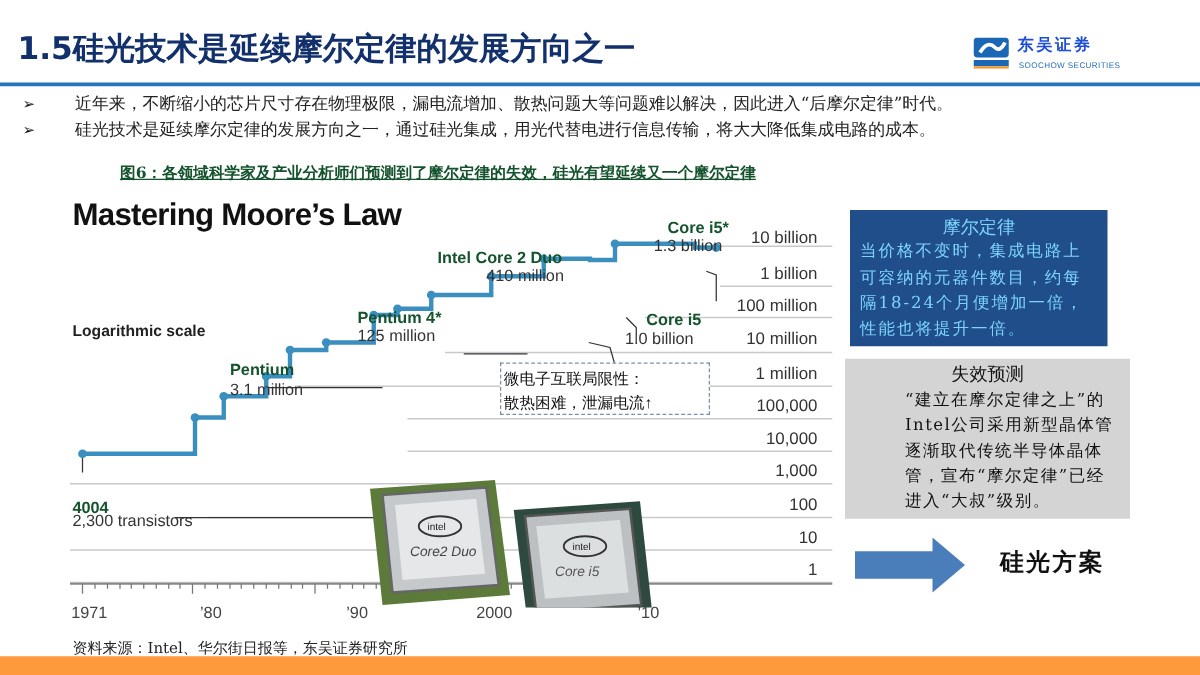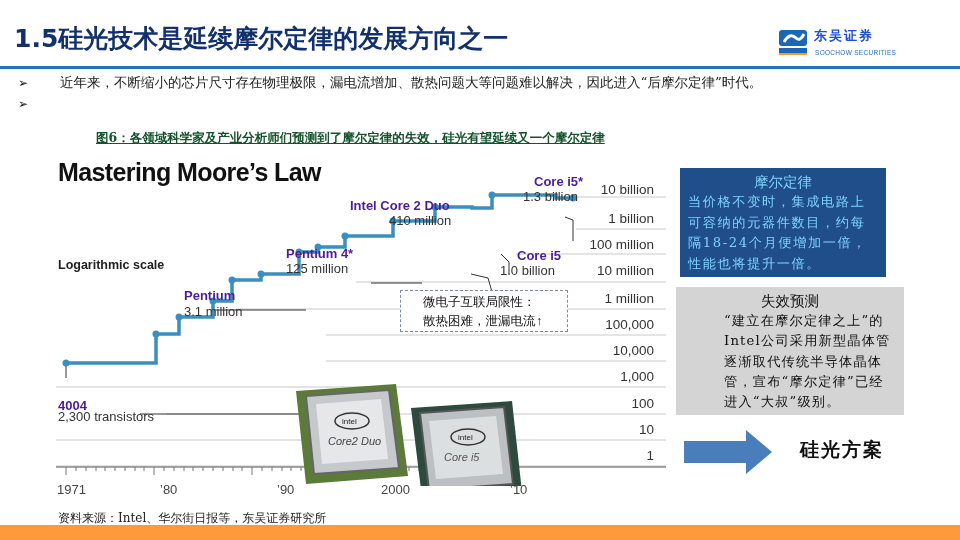--- a/index.html
+++ b/index.html
@@ -14,28 +14,28 @@
   .bullet { display: flex; align-items: center; height: 21px; }
   .bullet .mark { width: 42px; font-size: 12px; color: #111; }
   .fig-title { position: absolute; left: 60px; top: 130px; font-size: 12.5px; font-weight: bold; color: #14532d; text-decoration: underline; font-family: "DejaVu Serif", serif; margin-left: 36px; }
   .chart { position: absolute; left: 56px; top: 156px; width: 610px; height: 330px; }
   .chart svg { position: absolute; left: 0; top: 0; }
   .c-title { position: absolute; left: 2px; top: 2px; font-size: 25px; font-weight: bold; color: #111; font-family: "Liberation Sans", sans-serif; letter-spacing: -0.6px; }
   .c-sub { position: absolute; left: 2px; top: 34px; font-size: 15px; color: #333; line-height: 18px; font-family: "Liberation Sans", sans-serif; }
   .c-scale { position: absolute; left: 2px; top: 102px; font-size: 12.5px; font-weight: bold; color: #222; font-family: "Liberation Sans", sans-serif; }
   .ylabel { position: absolute; right: 12px; font-size: 13.5px; color: #333; font-family: "Liberation Sans", sans-serif; text-align: right; }
   .xlabel { position: absolute; top: 326px; font-size: 13px; color: #444; font-family: "Liberation Sans", sans-serif; }
-  .ann-name { position: absolute; font-size: 13px; font-weight: bold; color: #4c1d95; font-family: "Liberation Sans", sans-serif; white-space: nowrap; }
+  .ann-name { position: absolute; font-size: 13px; font-weight: bold; color: #14532d; font-family: "Liberation Sans", sans-serif; white-space: nowrap; }
   .ann-val { position: absolute; font-size: 13px; color: #333; font-family: "Liberation Sans", sans-serif; white-space: nowrap; }
-  .limit-box { position: absolute; left: 400px; top: 290px; width: 168px; height: 42px; border: 1px dashed #7890a8; background: #fff; font-size: 12.5px; color: #111; font-family: Liberation Mono, monospace; padding: 3px 0 0 22px; line-height: 19px; }
+  .limit-box { position: absolute; left: 400px; top: 290px; width: 168px; height: 42px; border: 1px dashed #7890a8; background: #fff; font-size: 12.5px; color: #111; font-family: Liberation Serif, serif; padding: 3px 0 0 2px; line-height: 19px; }
   .blue-box { position: absolute; left: 680px; top: 168px; width: 206px; height: 109px; background: #1f4e8a; color: #7dd3fc; font-family: "DejaVu Serif", serif; padding: 4px 8px; }
   .blue-box .h { text-align: center; font-size: 14.5px; line-height: 20px; }
   .blue-box .b { font-size: 13.2px; line-height: 20.5px; letter-spacing: 1.6px; }
   .gray-box { position: absolute; left: 676px; top: 287px; width: 228px; height: 128px; background: #d4d4d4; color: #111; font-family: "DejaVu Serif", serif; padding: 4px 8px; }
-  .gray-box .h { text-align: center; font-size: 14.5px; line-height: 20px; }
+  .gray-box .h { text-align: center; font-size: 14.5px; line-height: 20px; font-family: Liberation Mono, monospace; }
   .gray-box .b { font-size: 13.2px; line-height: 20.3px; letter-spacing: 1.2px; margin-left: 40px; }
   .arrow { position: absolute; left: 684px; top: 430px; }
   .solution { position: absolute; left: 800px; top: 437px; font-size: 19px; font-weight: bold; color: #111; font-family: "DejaVu Serif", serif; letter-spacing: 2px; }
   .source { position: absolute; left: 58px; top: 510px; font-size: 12px; color: #222; font-family: "DejaVu Serif", serif; }
   .watermark { position: absolute; left: 766px; top: 502px; font-size: 19px; color: #222; font-family: "DejaVu Sans", sans-serif; margin-top: 42px; }
   .footer-bar { position: absolute; left: 0; top: 525px; width: 960px; height: 15px; background: #ff9a3c; }
 </style>
 </head>
 <body>
 
@@ -54,20 +54,21 @@
 
 <div class="rule"></div>
 
 <div class="bullets">
   <div class="bullet">
     <span class="mark">➢</span>
     <span>近年来，不断缩小的芯片尺寸存在物理极限，漏电流增加、散热问题大等问题难以解决，因此进入“后摩尔定律”时代。</span>
   </div>
   <div class="bullet">
     <span class="mark">➢</span>
+    <span>硅光技术是延续摩尔定律的发展方向之一，通过硅光集成，用光代替电进行信息传输，将大大降低集成电路的成本。</span>
   </div>
 </div>
 
 <div class="fig-title">图6：各领域科学家及产业分析师们预测到了摩尔定律的失效，硅光有望延续又一个摩尔定律</div>
 
 <div class="chart">
   <svg width="610" height="330">
 
     <g stroke="#c9c9c9" stroke-width="1.2">
       <line x1="520" y1="41" x2="610" y2="41"></line>

